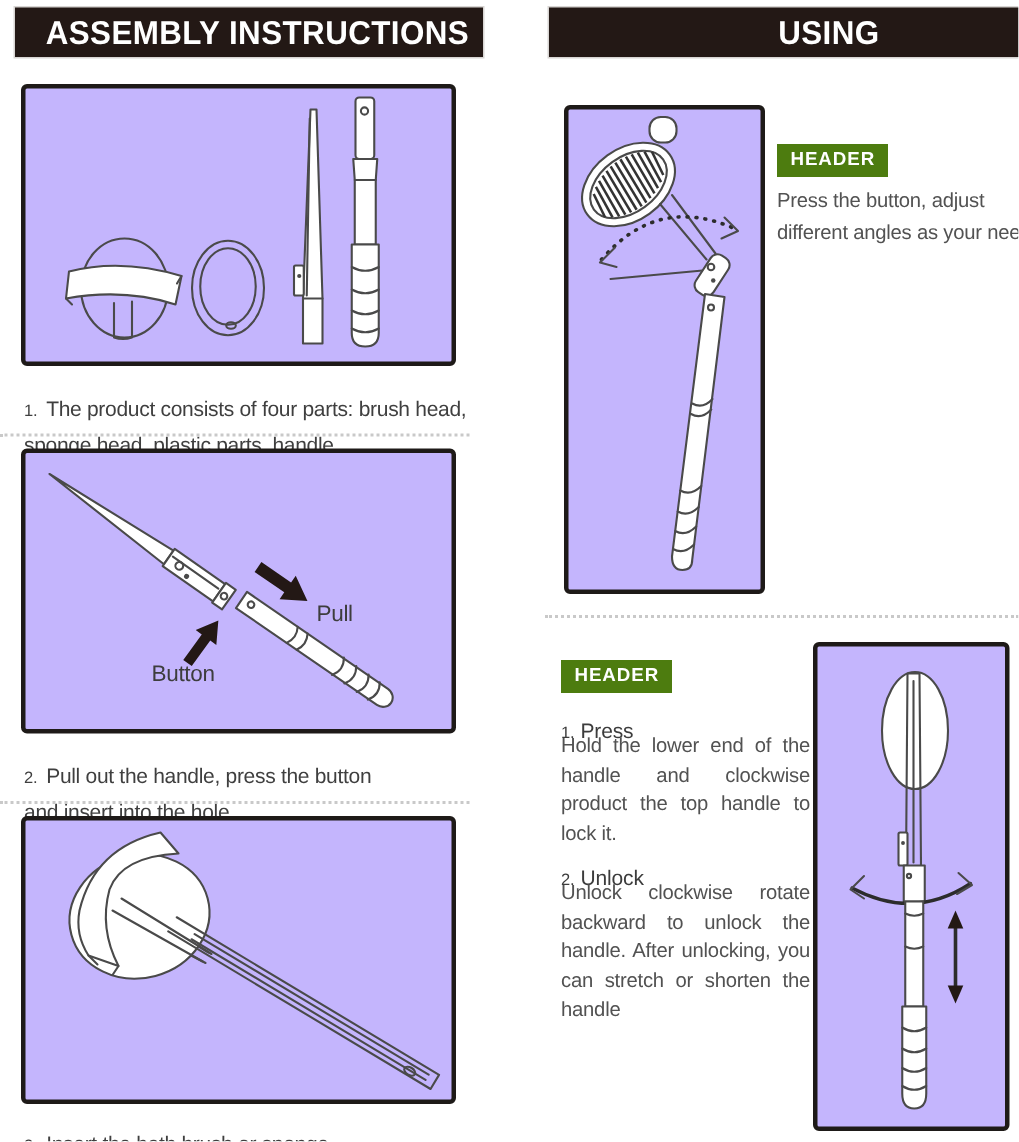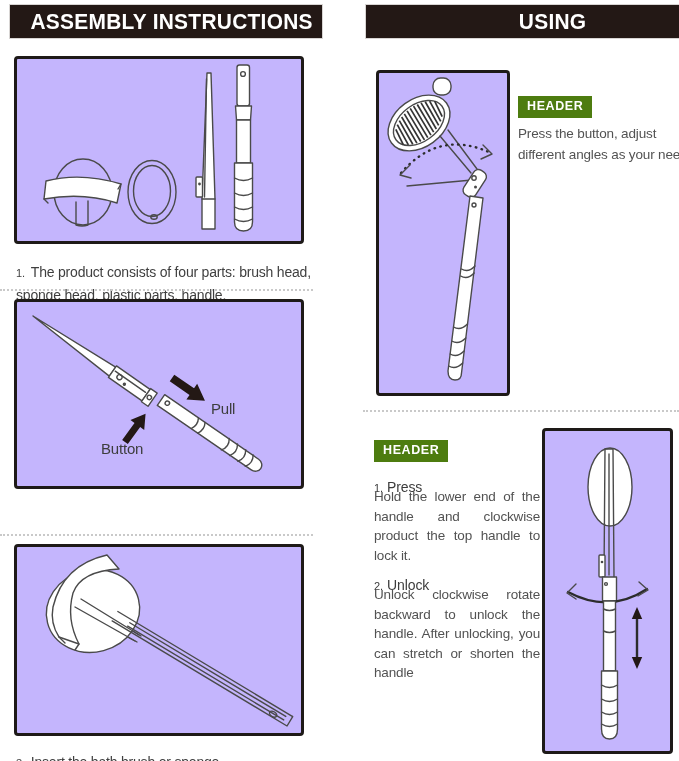--- a/index.html
+++ b/index.html
@@ -113,20 +113,24 @@
       </g>
 
       <g transform="translate(108,140) rotate(-54)">
         <path class="blk" d="M0 -3.5 H21 V-8.5 L35 0 L21 8.5 V3.5 H0 Z"></path>
       </g>
       <text class="svgtxt" x="194" y="112">Pull</text>
       <text class="svgtxt" x="84" y="152">Button</text>
     </svg>
   </div>
 
+  <p class="step" style="left:16px;top:492px;width:310px;">
+    <span class="num">2.</span><span class="txt">Pull out the handle, press the button
+and insert into the hole.</span>
+  </p>
 
   <div class="dotted" style="left:0;top:534px;width:313px;"></div>
 
   <div class="fig-box" style="left:14px;top:544px;width:290px;height:192px;">
     <svg viewBox="0 0 284 186">
 
       <path class="ln" d="M58 48 L122 88 M50 58 L118 94"></path>
 
       <ellipse class="lnw" cx="76" cy="64" rx="47" ry="41" transform="rotate(-15 76 64)"></ellipse>
       <path class="lnw" d="M90 8 Q46 18 36 60 Q33 76 42 90 L62 97 Q49 72 56 46 Q64 24 102 22 Z"></path>

